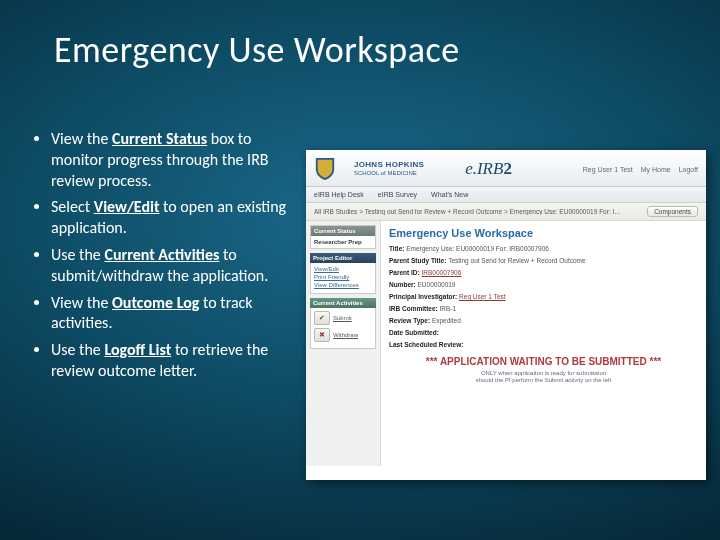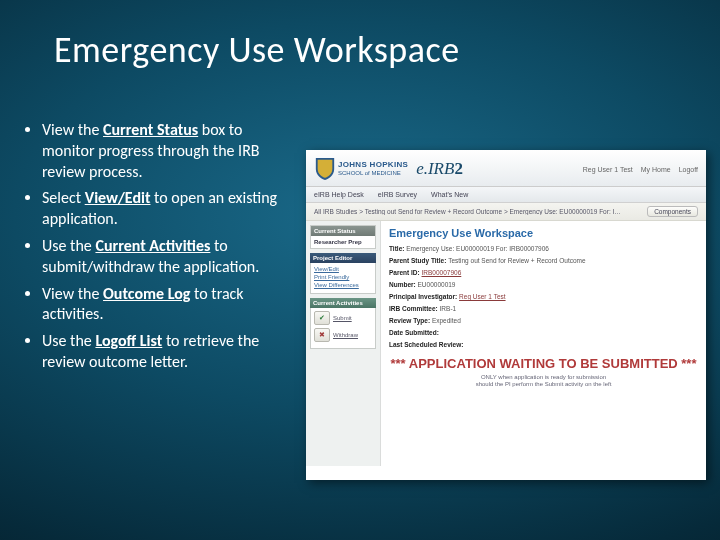--- a/index.html
+++ b/index.html
@@ -1,31 +1,31 @@
 <!DOCTYPE html>
 <html><head>
 <meta charset="utf-8">
 <style>
   html,body{margin:0;padding:0;width:720px;height:540px;font-family:Calibri,Arial,sans-serif;overflow:hidden}
   body{background:radial-gradient(ellipse 120% 90% at 50% 40%,#1a6a8a 0%,#0d4a63 40%,#062a3a 75%,#031820 100%)}
   .slide{width:596px;height:540px;position:relative;box-sizing:border-box}
   .title{position:absolute;top:28px;left:54px;font-size:36px;color:#fff;font-weight:400;letter-spacing:.5px}
   .bullets{position:absolute;top:116px;left:20px;width:280px;color:#fff;font-size:16px;line-height:1.3}
-  .bullets ul{margin:4px;padding-left:18px}
+  .bullets ul{margin:13px;padding-left:18px}
   .bullets li{margin-bottom:6px}
   .b{font-weight:700}
   .u{text-decoration:underline}
   .shot{position:absolute;top:150px;left:306px;width:400px;height:330px;background:#fff;box-shadow:3px 3px 10px rgba(0,0,0,.5);font-family:Verdana,Arial,sans-serif}
   .hdr{background:linear-gradient(#fff,#e8ecef);border-bottom:1px solid #ccc;padding:6px 8px 4px;display:flex;align-items:center;justify-content:space-between}
-  .logo-area{display:flex;align-items:center;gap:2px}
+  .logo-area{display:flex;align-items:center;gap:18px}
   .shield{width:22px;height:26px}
   .jh-text{font-size:8px;line-height:1.1;color:#2a5a8c}
   .jh-text .top{font-weight:700;letter-spacing:.3px}
   .jh-text .bot{font-size:6px;color:#2a5a8c}
-  .eirb{font-family:Georgia,serif;font-size:17px;color:#1a4a6a;font-style:italic;margin-left:6px}
+  .eirb{font-family:Georgia,serif;font-size:17px;color:#1a4a6a;font-style:italic;margin-left:23px}
   .eirb .n{font-style:normal;font-weight:700}
   .toplinks{font-size:7px;color:#666}
   .toplinks span{margin-left:6px}
   .toolbar{background:linear-gradient(#f4f6f8,#e4e8eb);border-bottom:1px solid #d0d0d0;padding:4px 8px;font-size:7px;color:#445;display:flex;gap:14px}
   .crumb-row{background:linear-gradient(#f4f4f0,#eaeae4);border-bottom:1px solid #d8d8d0;padding:3px 8px;font-size:6.5px;color:#556;display:flex;justify-content:space-between;align-items:center}
   .btn-comp{background:linear-gradient(#fdfdfb,#e8e8e0);border:1px solid #bbb;border-radius:3px;padding:1px 6px;font-size:6.5px;color:#445}
   .main{display:flex;height:245px}
   .side{width:74px;background:#eef1f0;border-right:1px solid #dadcdb;font-size:6.5px}
   .widget{margin:4px;border:1px solid #c8ccc9}
   .widget-h{background:linear-gradient(#8a9590,#6f7a75);color:#fff;font-size:6px;padding:2px 3px;font-weight:700}
@@ -36,21 +36,21 @@
   .ca-b{background:#fff;margin:0 4px;padding:3px;border:1px solid #c8ccc9;border-top:none}
   .ca-item{display:flex;align-items:center;gap:3px;margin-bottom:3px}
   .ca-ico{width:14px;height:12px;background:linear-gradient(#f8f8f4,#e0e0d8);border:1px solid #b8b8b0;border-radius:2px;display:flex;align-items:center;justify-content:center;font-size:7px}
   .ca-item a{color:#556;font-size:6px;text-decoration:underline}
   .content{flex:1;padding:6px 8px;font-size:7px;color:#334;overflow:hidden}
   .ws-title{color:#2a6aa8;font-size:11px;font-weight:700;margin-bottom:6px}
   .fld{margin-bottom:5px;font-size:6.5px}
   .fld-l{font-weight:700;color:#222}
   .fld-v{color:#555}
   .fld-v.link{color:#8a3a3a;text-decoration:underline}
-  .warn{color:#b03a3a;font-weight:700;font-size:13px;text-align:center;margin-top:8px}
+  .warn{color:#b03a3a;font-weight:700;font-size:10px;text-align:center;margin-top:8px}
   .note{font-size:6px;color:#667;text-align:center;margin-top:3px;line-height:1.2}
 </style>
 </head>
 <body>
 
 <div class="slide">
   <div class="title">Emergency Use Workspace</div>
 
   <div class="bullets">
     <ul id="bul">

